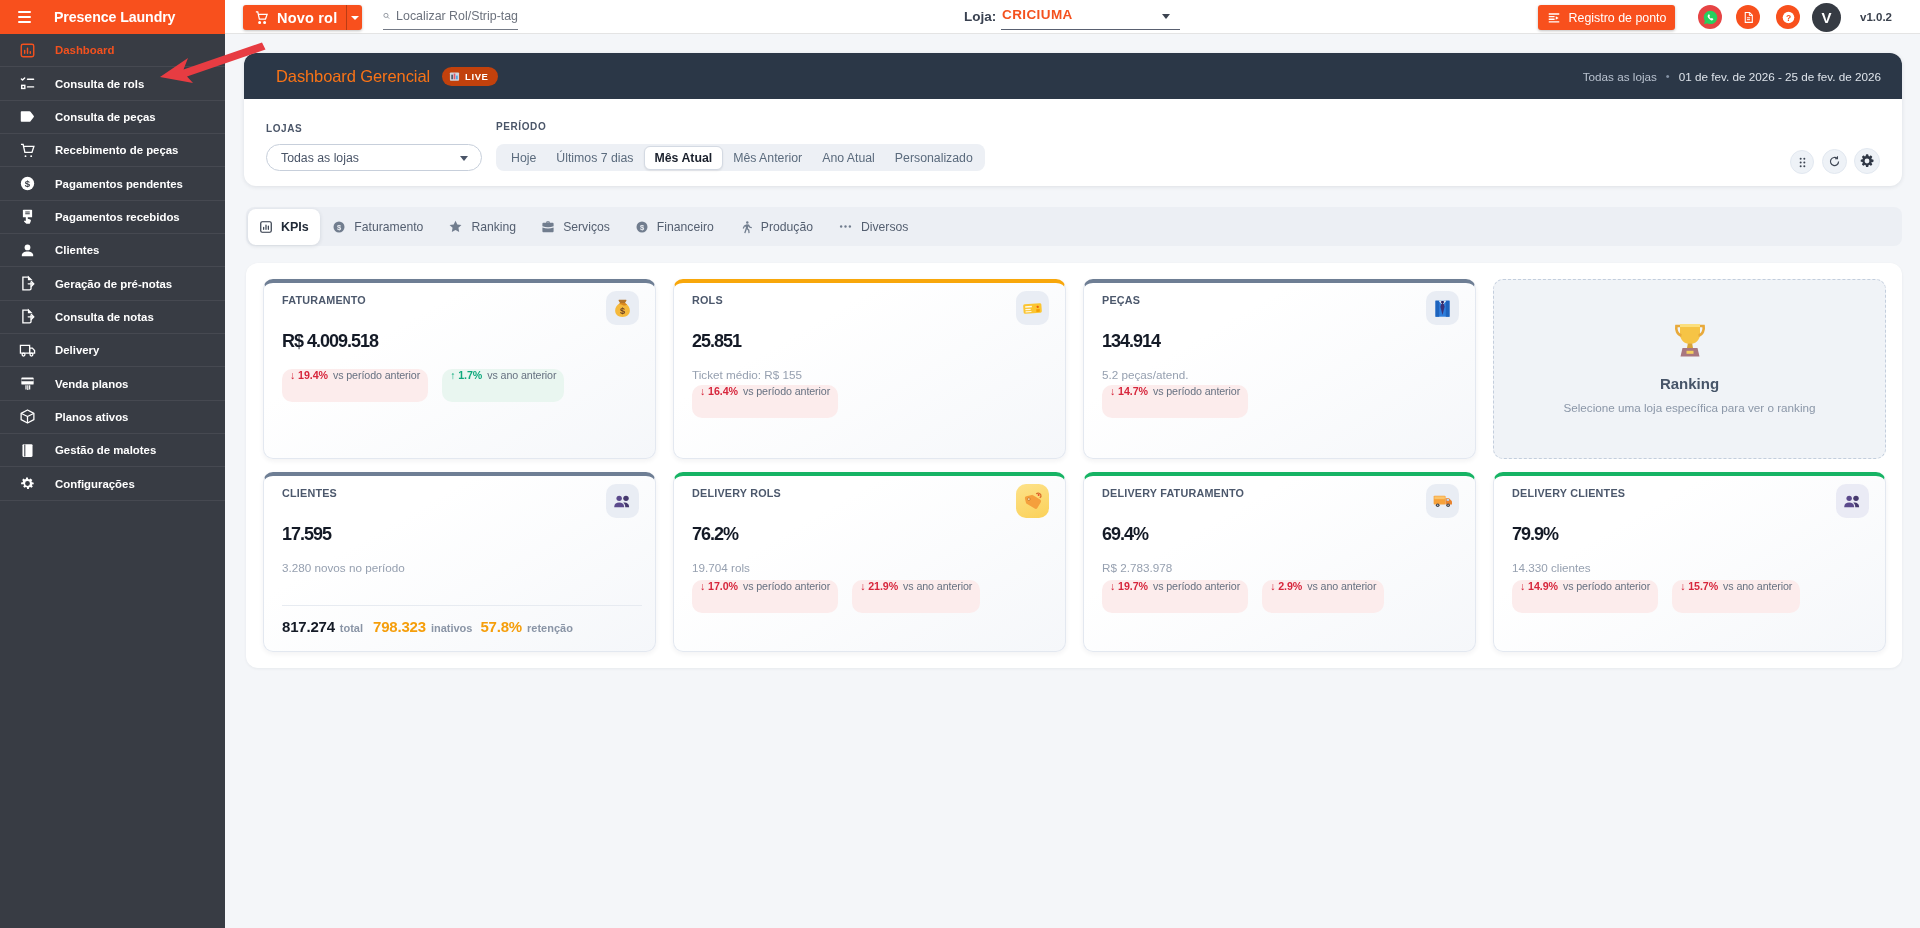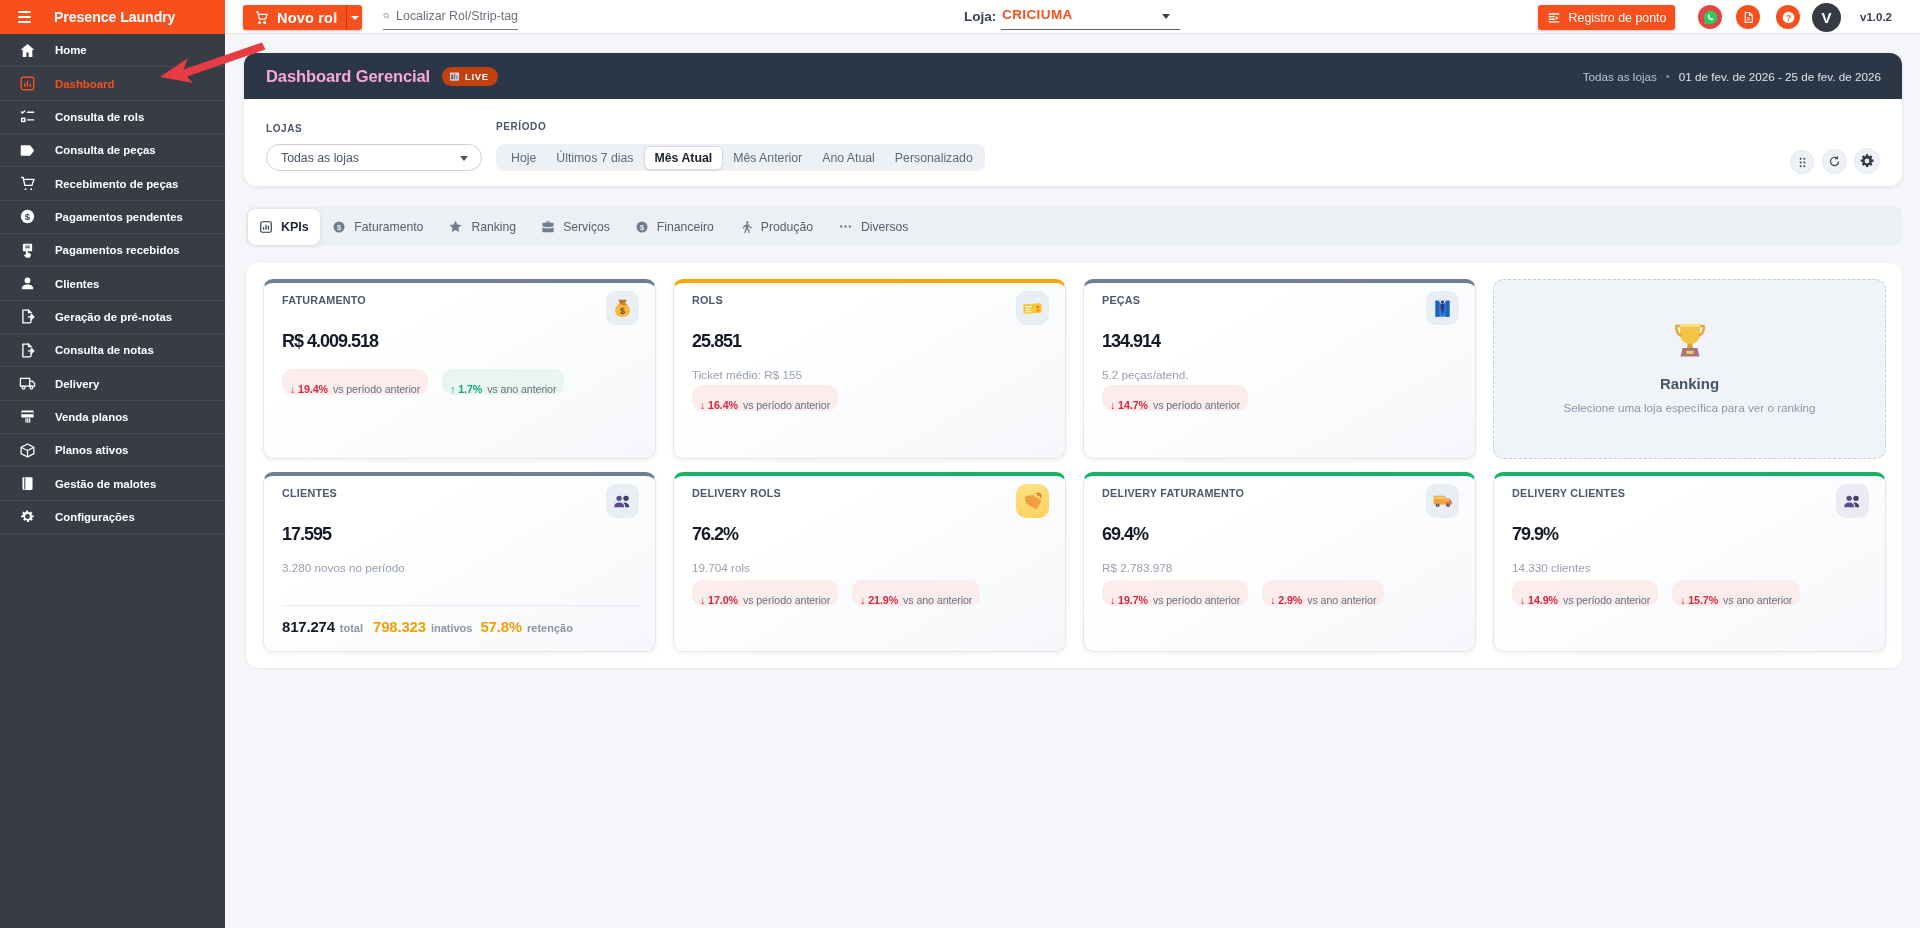--- a/index.html
+++ b/index.html
@@ -33,21 +33,21 @@
   .btn-ponto { position:absolute; left:1313px; top:5px; width:137px; height:25px; background:#f8501d; border-radius:3px; display:flex; align-items:center; justify-content:center; color:#fff; font-size:12.4px; font-weight:normal; box-shadow:0 1px 3px rgba(0,0,0,.25); }
   .btn-ponto svg { margin-right:8px; }
   .circ { position:absolute; top:5px; width:24px; height:24px; border-radius:50%; display:flex; align-items:center; justify-content:center; }
   .avatar { position:absolute; left:1587px; top:3px; width:29px; height:29px; border-radius:50%; background:#363b43; color:#fff; display:flex; align-items:center; justify-content:center; font-size:15px; font-weight:bold; }
   .vers { position:absolute; left:1635px; top:11px; font-size:11.5px; font-weight:bold; color:#3a414d; }
   
   .main { position:absolute; left:225px; top:34px; width:1695px; height:894px; background:#f4f6f9; }
   
   .hcard { position:absolute; left:19px; top:19px; width:1658px; height:133px; background:#fff; border-radius:12px; box-shadow:0 1px 4px rgba(20,30,50,.10); }
   .hdark { position:absolute; left:0; top:0; width:100%; height:46px; background:#2b3747; border-radius:12px 12px 0 0; display:flex; align-items:center; }
-  .htitle { color:#f9a8d4; font-size:16.5px; font-weight:bold; margin-left:22px; letter-spacing:-.1px; }
+  .htitle { color:#f97316; font-size:16.5px; font-weight:normal; margin-left:32px; letter-spacing:-.1px; }
   .live { margin-left:12px; height:19px; background:#c2410c; border-radius:10px; display:flex; align-items:center; padding:0 9px 0 7px; }
   .live svg { margin-right:5px; }
   .live b { color:#fff; font-size:9.5px; letter-spacing:.6px; }
   .hdates { position:absolute; right:21px; top:0; height:46px; display:flex; align-items:center; font-size:11.7px; }
   .hdates .t1 { color:#b9c2cf; }
   .hdates .dot { color:#8593a5; margin:0 9px; font-size:11px; }
   .hdates .t2 { color:#dde3ea; }
   .flabel { position:absolute; font-size:10px; font-weight:bold; letter-spacing:.6px; color:#4a5568; }
   .sel-lojas { position:absolute; left:22px; top:91px; width:216px; height:27px; border:1px solid #c7cfdb; border-radius:14px; background:#fff; }
   .sel-lojas .val { position:absolute; left:14px; top:6px; font-size:12.3px; color:#4a5568; }
@@ -67,21 +67,21 @@
   .card { position:relative; height:180px; background:linear-gradient(150deg, #ffffff 30%, #f5f7fa 100%); border:1px solid #e3e8f0; border-top:4px solid #6e7e94; border-radius:10px; box-shadow:0 2px 5px rgba(29,41,57,.06); }
   .card.amber { border-top-color:#f8a70b; }
   .card.green { border-top-color:#16b364; }
   .clabel { position:absolute; left:18px; top:11px; font-size:10.8px; font-weight:bold; letter-spacing:.2px; color:#4c586c; }
   .ibox { position:absolute; right:16px; top:8px; width:33px; height:34px; border-radius:10px; background:#e9edf4; display:flex; align-items:center; justify-content:center; }
   .ibox.yellow { background:linear-gradient(160deg,#fde28a,#fbd159); }
   .ibox.lav { background:#eaebf5; }
   .cnum { position:absolute; left:18px; top:48px; font-size:18px; font-weight:bold; letter-spacing:-1px; color:#141a26; }
   .csub { position:absolute; left:18px; top:85px; font-size:11.7px; color:#96a0b0; }
   .pills { position:absolute; left:18px; display:flex; gap:14px; }
-  .pill { display:inline-flex; align-items:flex-end; height:26px; border-radius:10px; padding:0 8px; font-size:10.7px; letter-spacing:-.1px; white-space:nowrap; }
+  .pill { display:inline-flex; align-items:flex-start; height:33px; border-radius:10px; padding:0 8px; font-size:10.7px; letter-spacing:-.1px; white-space:nowrap; }
   .pill.red { background:#fcecec; }
   .pill.red b { color:#d7263c; }
   .pill.green { background:#e9f6f0; }
   .pill.green b { color:#0ea97c; }
   .pill .vs { margin-left:5px; color:#667181; }
   .card.rank { border:1.5px dashed #c3cedd; border-radius:10px; background:#f0f3f7; box-shadow:none; display:flex; flex-direction:column; align-items:center; }
   .rank-t { margin-top:14px; font-size:15px; font-weight:bold; color:#475569; }
   .rank-s { margin-top:9px; font-size:11.7px; color:#8b97a8; }
   .cdivider { position:absolute; left:18px; right:13px; top:129px; height:1px; background:#e7ebf1; }
   .cfoot { position:absolute; left:18px; top:142px; display:flex; align-items:baseline; }
@@ -96,26 +96,20 @@
   <aside class="sidebar">
     <div class="sb-head">
       <div class="burger">
         <span></span>
         <span></span>
         <span></span>
       </div>
       <div class="sb-title">Presence Laundry</div>
     </div>
     <ul class="sb-menu">
-      <li>
-        <svg viewBox="0 0 24 24" fill="#fff">
-          <path d="M12 2.8 2.4 11h2.8v10.2h5.2v-6.4h3.2v6.4h5.2V11h2.8z"></path>
-        </svg>
-        <span>Home</span>
-      </li>
       <li class="active">
         <svg viewBox="0 0 24 24" fill="none" stroke="#f4511e" stroke-width="2">
           <rect x="3.2" y="3.2" width="17.6" height="17.6" rx="2.5"></rect>
           <path d="M8 16v-4.2M12 16V8.8M16 16v-2.4" stroke-linecap="round"></path>
         </svg>
         <span>Dashboard</span>
       </li>
       <li>
         <svg viewBox="0 0 24 24" fill="none" stroke="#fff" stroke-width="2">
           <path d="M3.4 5.6 5 7.2 8 4.2" stroke-linecap="round" stroke-linejoin="round"></path>

